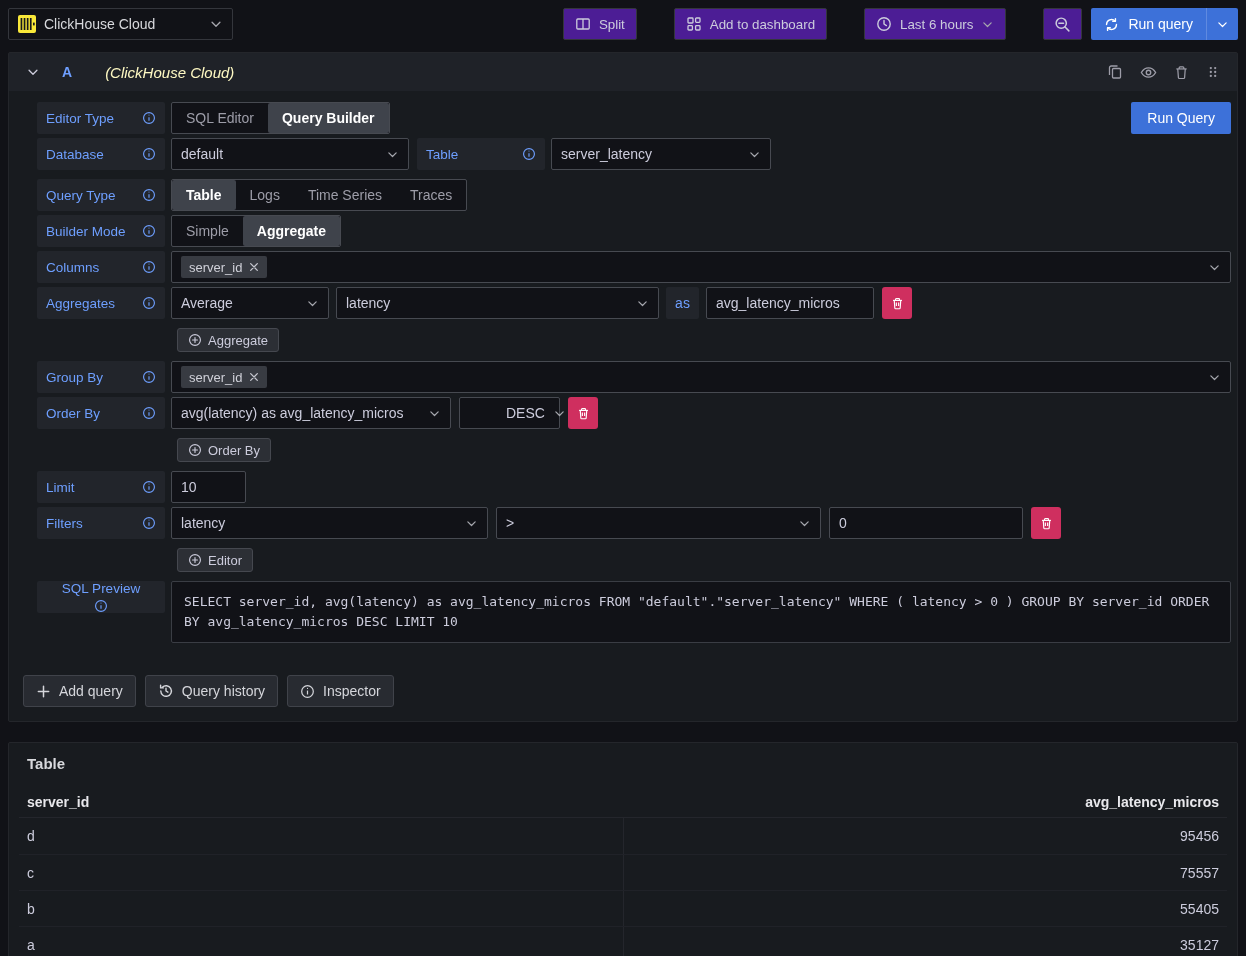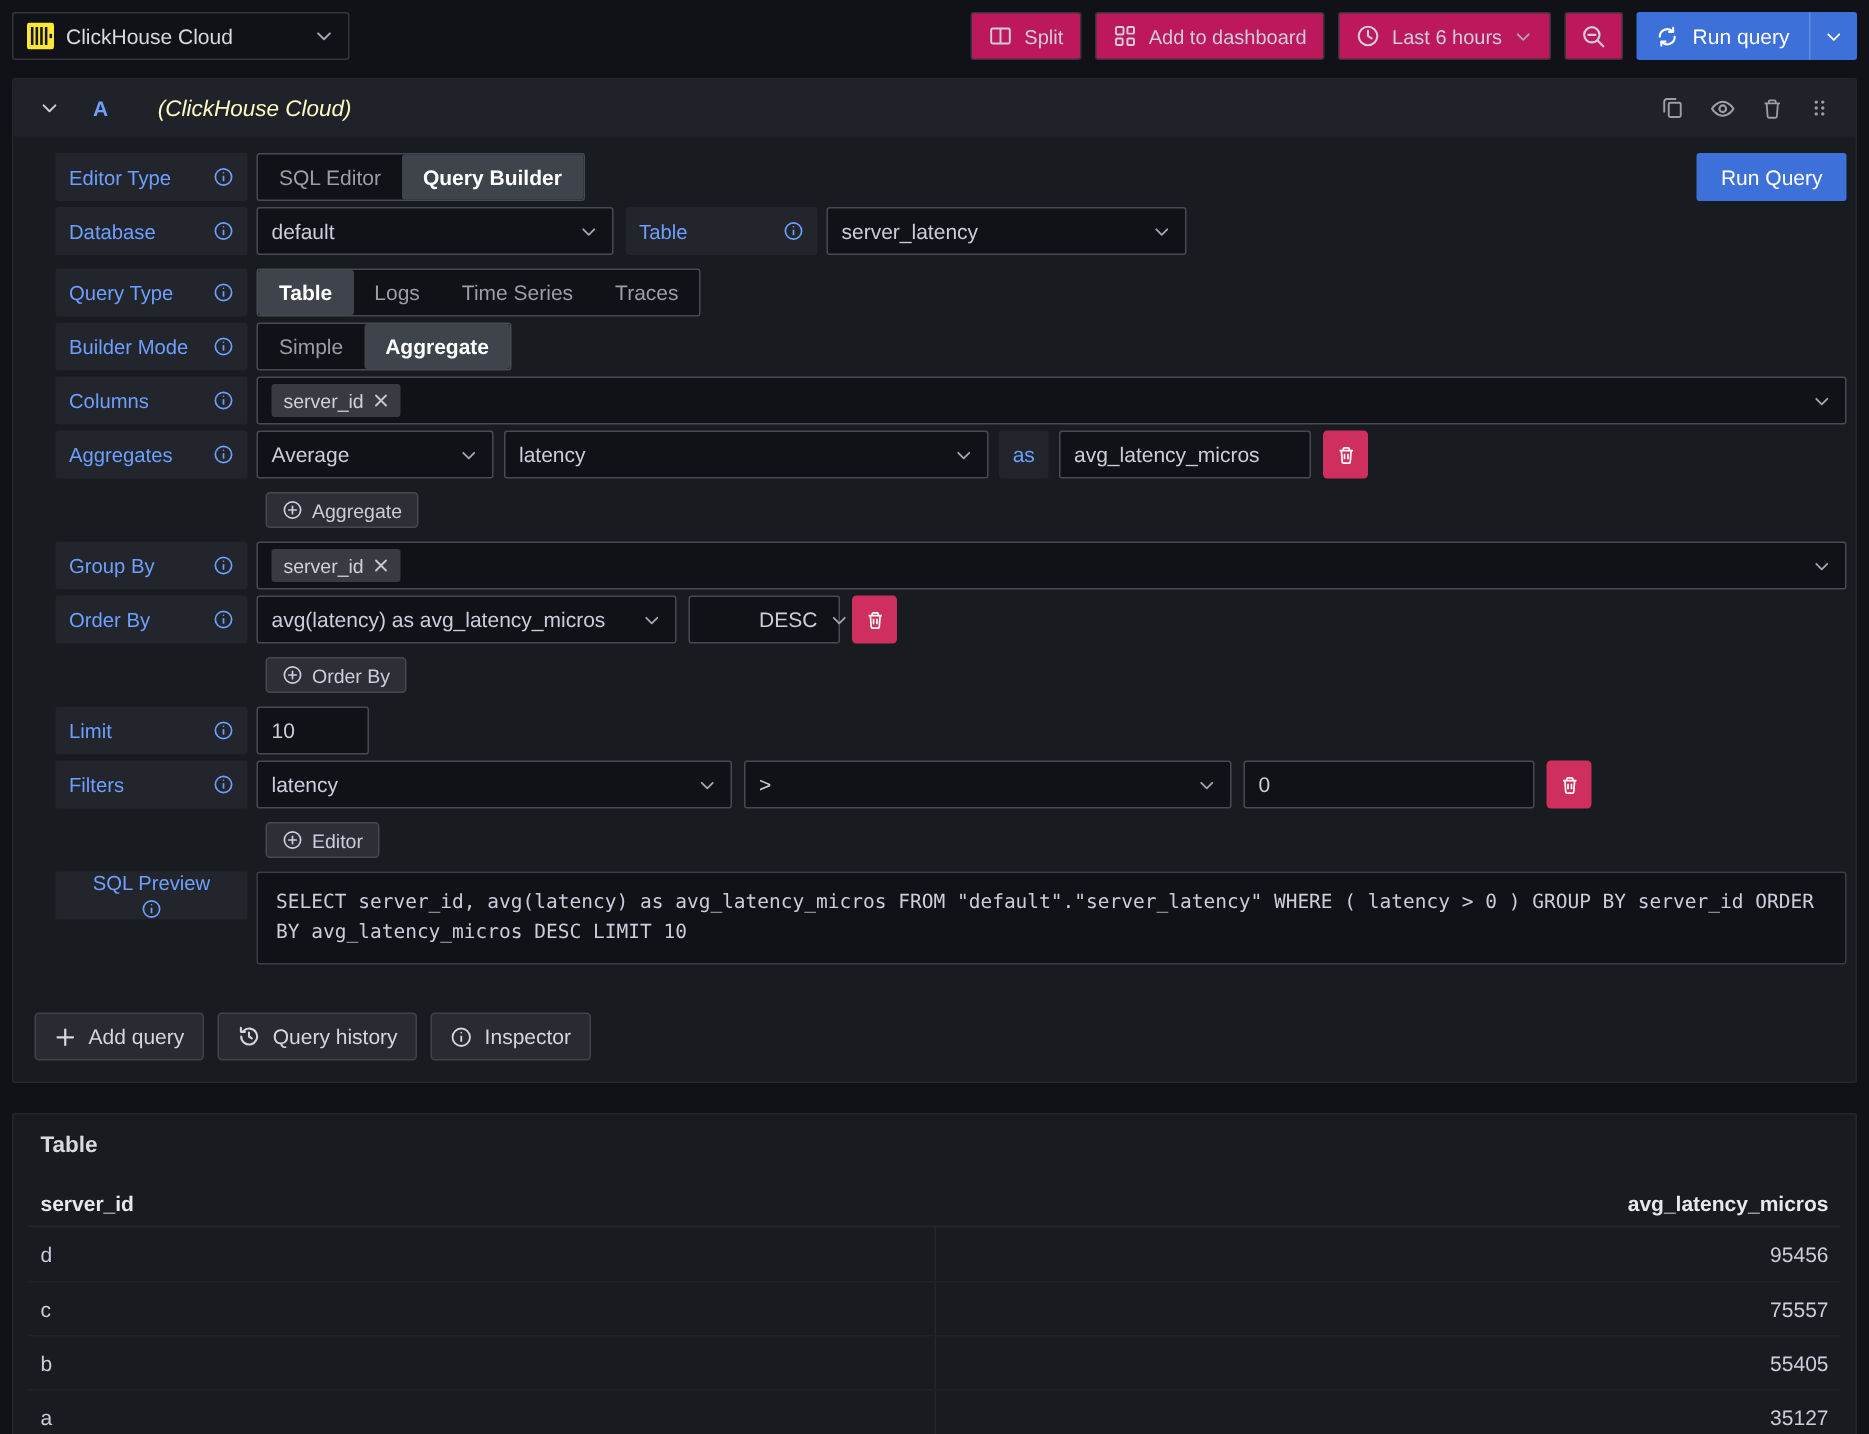--- a/index.html
+++ b/index.html
@@ -11,21 +11,21 @@
   }
   svg { display:block; }
 
   
   .topbar { display:flex; justify-content:space-between; align-items:center; padding:8px 8px 8px; }
   .ds-picker { width:225px; height:32px; border:1px solid #34363c; border-radius:2px;
     background:#111217; display:flex; align-items:center; gap:8px; padding:0 9px; cursor:pointer; }
   .ds-picker .name { flex:1; color:#d8d9dd; font-weight:500; }
   .tb-right { display:flex; gap:9px; align-items:center; }
   .tb-btn { height:32px; display:flex; align-items:center; gap:8px; padding:0 11px;
-    background:#be185d; border:1px solid #34363c; border-radius:2px; color:#ccccdc; font-weight:500; cursor:pointer; }
+    background:#4c1d95; border:1px solid #34363c; border-radius:2px; color:#ccccdc; font-weight:500; cursor:pointer;margin-left:28px; }
   .tb-btn .chev { color:#a6a7ae; }
   .run-query-split { height:32px; display:flex; align-items:stretch; background:#3d71d9;
     border-radius:2px; color:#fff; font-weight:500; cursor:pointer; overflow:hidden; }
   .run-query-split .main { display:flex; align-items:center; gap:9px; padding:0 13px; }
   .run-query-split .caret { display:flex; align-items:center; padding:0 9px; border-left:1px solid rgba(255,255,255,.18); }
 
   
   .card { margin:4px 8px 0; background:#181b1f; border:1px solid #24262b; border-radius:2px; }
   .card-header { height:38px; background:#1f2228; display:flex; align-items:center; padding:0 17px; }
   .collapse-chev { color:#ccccdc; cursor:pointer; }
@@ -66,21 +66,21 @@
   .mini-row { margin:5px 0 9px 140px; }
   .mini-btn { height:24px; padding:0 10px; background:#2c2f35; border:1px solid #45484f;
     border-radius:3px; color:#ccccdc; font-size:13px; font-weight:500;
     display:inline-flex; align-items:center; gap:6px; cursor:pointer; }
   .run-query-btn { height:32px; padding:0 16px; background:#3d71d9; border:none; border-radius:2px;
     color:#fff; font-weight:500; font-size:14px; display:flex; align-items:center; cursor:pointer; }
   .sql-box { flex:1; min-height:58px; background:#111217; border:1px solid #3a3d44; border-radius:2px;
     padding:10px 12px; font-family:"DejaVu Sans Mono","Liberation Mono",monospace; font-size:13px;
     line-height:20px; color:#ccccdc; word-break:break-all; }
   .gap8 { margin-left:8px; } .gap7 { margin-left:7px; }
-  .w238{width:238px;} .w240{width:240px;} .w158{width:158px;} .w323{width:323px;}
+  .w238{width:238px;} .w240{width:220px;} .w158{width:158px;} .w323{width:323px;}
   .w168{width:168px;} .w280{width:280px;} .w101{width:101px;padding-left:46px;} .w75{width:75px;}
   .w317{width:317px;} .w325{width:325px;} .w194{width:194px;}
 
   .qfooter { display:flex; gap:9px; margin-top:28px; padding-left:8px; }
   .footer-btn { height:32px; padding:0 12px; background:#282b31; border:1px solid #40434a;
     border-radius:3px; color:#d5d6db; font-weight:500; font-size:14px;
     display:flex; align-items:center; gap:8px; cursor:pointer; }
 
   
   .results { margin:20px 8px 0; background:#181b1f; border:1px solid #24262b; border-radius:2px;

